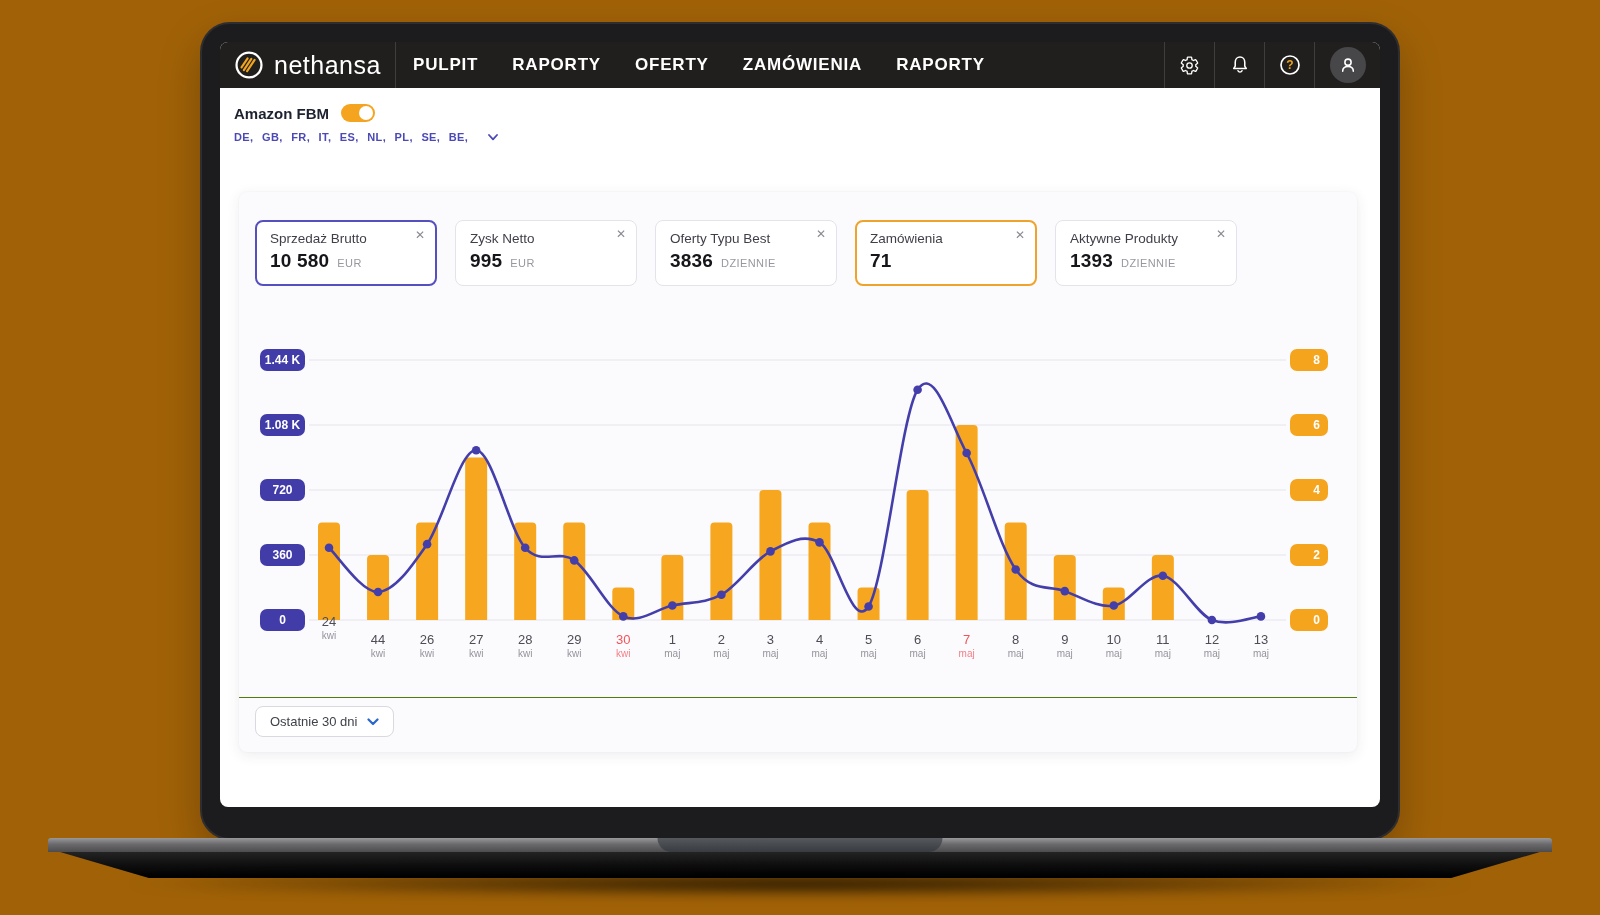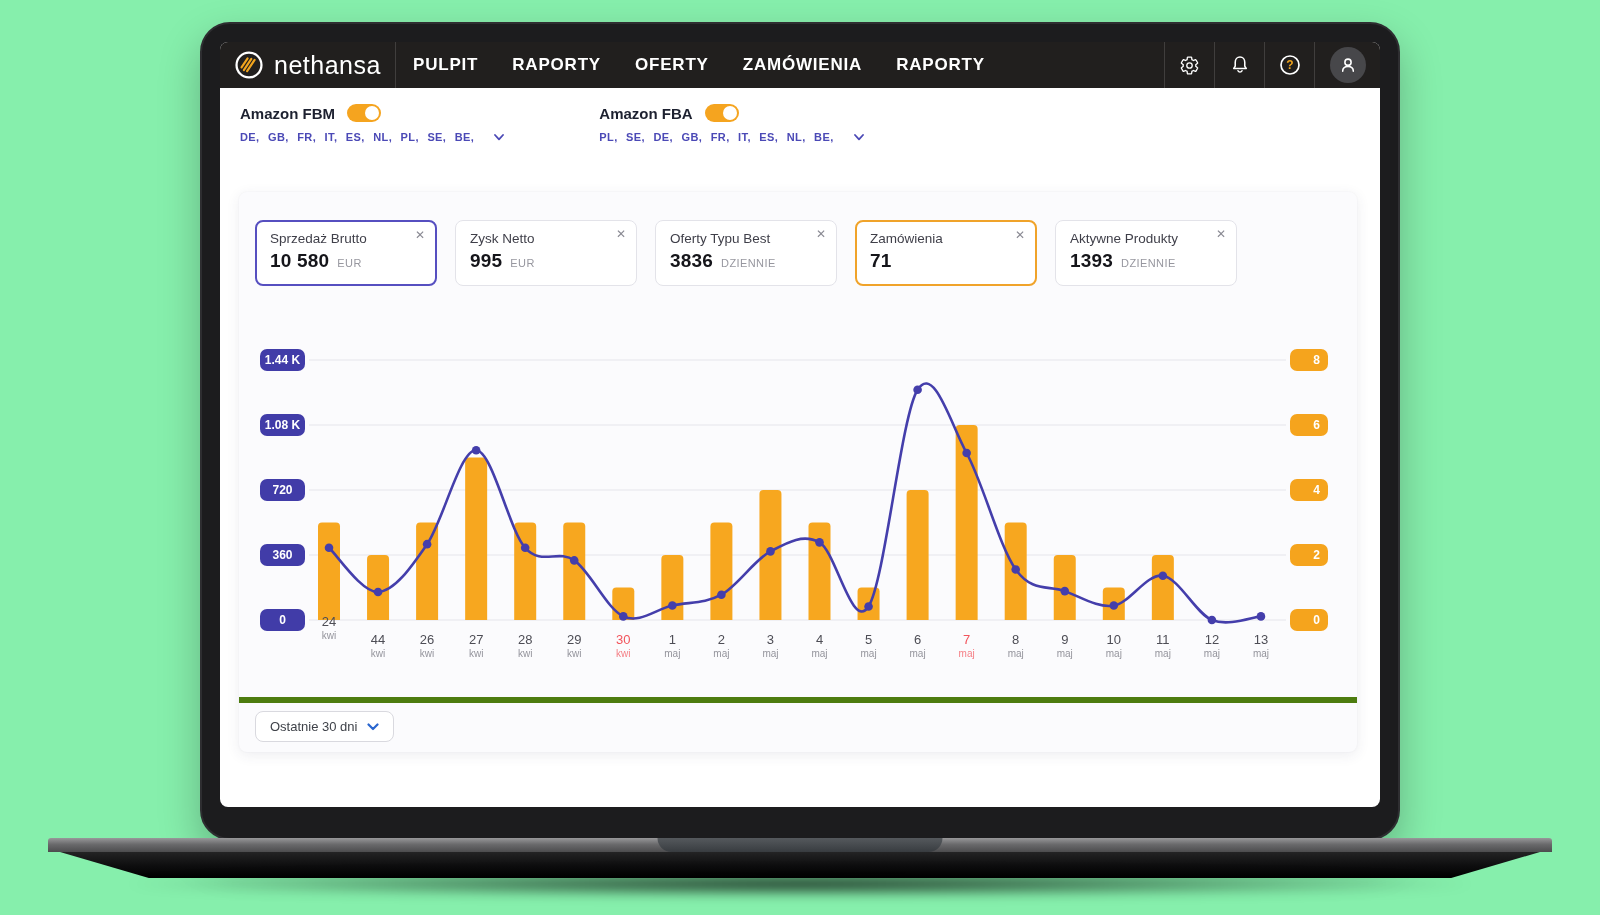--- a/index.html
+++ b/index.html
@@ -1,18 +1,18 @@
 <!DOCTYPE html>
 <html><head>
 <meta charset="utf-8">
 <style>
   * { margin:0; padding:0; box-sizing:border-box; }
   html,body { width:1600px; height:915px; background:#fff; overflow:hidden;
               font-family:"Liberation Sans", sans-serif; }
-  .stage { position:relative; width:1600px; height:915px; background:#86efac; }
+  .stage { position:relative; width:1600px; height:915px; background:#a16207; }
 
   
   .laptop-screen { position:absolute; left:200px; top:22px; width:1200px; height:818px;
     background:#1c1c1e; border:2px solid #2e2e31; border-radius:30px;
     box-shadow:0 18px 40px rgba(0,0,0,.25); }
   .screen-content { position:absolute; left:18px; right:18px; top:18px; height:765px;
     background:#fff; border-radius:8px; overflow:hidden; }
   .base-deck { position:absolute; left:48px; right:48px; top:838px; height:14px;
     background:linear-gradient(180deg,#98989a 0%,#6a6a6c 45%,#4c4c4e 100%);
     border-radius:3px 3px 0 0; }
@@ -36,21 +36,21 @@
   ul.menu li { padding:0 17px; font-size:17px; font-weight:700; letter-spacing:.8px;
     color:#fff; cursor:pointer; line-height:46px; }
   .nav-right { margin-left:auto; display:flex; height:46px; }
   .icon-cell { width:50px; height:46px; display:flex; align-items:center; justify-content:center;
     border-left:1px solid rgba(255,255,255,.14); cursor:pointer; }
   .icon-cell.avatar-cell { width:66px; }
   .avatar-disc { width:36px; height:36px; border-radius:50%; background:#47474a;
     display:flex; align-items:center; justify-content:center; }
 
   
-  .filters { display:flex; padding:16px 0 0 20px; height:104px; background:#fff; }
+  .filters { display:flex; padding:16px 0 0 14px; height:104px; background:#fff; }
   .filter-block { margin-right:95px; }
   .filter-row { display:flex; align-items:center; gap:12px; }
   .filter-label { font-size:15px; font-weight:700; color:#1d2130; }
   .toggle { width:34px; height:18px; border-radius:9px; background:#F5A41F; position:relative; cursor:pointer; }
   .toggle .knob { position:absolute; right:2px; top:2px; width:14px; height:14px;
     border-radius:50%; background:#fff; }
   .country-row { margin-top:9px; display:flex; align-items:center; gap:20px; cursor:pointer; }
   .country-list { font-size:11px; font-weight:700; color:#4B49B6; letter-spacing:.4px; word-spacing:5px; }
 
   
@@ -77,21 +77,21 @@
     font-size:12px; font-weight:700; display:flex; align-items:center; }
   .axis-pill.left { left:21px; width:45px; background:#413CA8; justify-content:center; }
   .axis-pill.right { left:1051px; width:38px; background:#F5A41D; justify-content:flex-end; padding-right:8px; }
   .x-label { position:absolute; width:40px; text-align:center; }
   .x-label .d { font-size:13px; color:#4d4d55; }
   .x-label .m { font-size:10px; color:#94949c; margin-top:1px; }
   .x-label.alert .d { color:#F2545C; }
   .x-label.alert .m { color:#F2545C; opacity:.75; }
 
   
-  .card-footer { position:absolute; left:0; right:0; top:505px; border-top:6px solid #4d7c0f;
+  .card-footer { position:absolute; left:0; right:0; top:505px; border-top:1px solid #4d7c0f;
     padding:8px 0 0 16px; }
   .range-btn { display:flex; align-items:center; gap:10px; height:31px; padding:0 14px;
     background:#fff; border:1px solid #d9d9df; border-radius:8px; cursor:pointer;
     font-family:"Liberation Sans", sans-serif; font-size:13px; color:#3f4249; }
 </style>
 </head>
 <body>
 
 <div class="stage">
   <div class="laptop-screen">
@@ -148,34 +148,20 @@
       <div class="filters" id="filters">
           <div class="filter-block">
             <div class="filter-row">
               <span class="filter-label">Amazon FBM</span>
               <div class="toggle">
                 <div class="knob"></div>
               </div>
             </div>
             <div class="country-row">
               <span class="country-list">DE, GB, FR, IT, ES, NL, PL, SE, BE,</span>
-              <svg width="10" height="7" viewBox="0 0 10 7" fill="none" stroke="#4B49B6" stroke-width="1.8" stroke-linecap="round" stroke-linejoin="round">
-                <path d="M1 1 L5 5.4 L9 1"></path>
-              </svg>
-            </div>
-          </div>
-          <div class="filter-block">
-            <div class="filter-row">
-              <span class="filter-label">Amazon FBA</span>
-              <div class="toggle">
-                <div class="knob"></div>
-              </div>
-            </div>
-            <div class="country-row">
-              <span class="country-list">PL, SE, DE, GB, FR, IT, ES, NL, BE,</span>
               <svg width="10" height="7" viewBox="0 0 10 7" fill="none" stroke="#4B49B6" stroke-width="1.8" stroke-linecap="round" stroke-linejoin="round">
                 <path d="M1 1 L5 5.4 L9 1"></path>
               </svg>
             </div>
           </div>
         </div>
 
       <div class="main-card">
         <div class="metrics" id="metrics">
             <div class="metric-card sel-purple">

